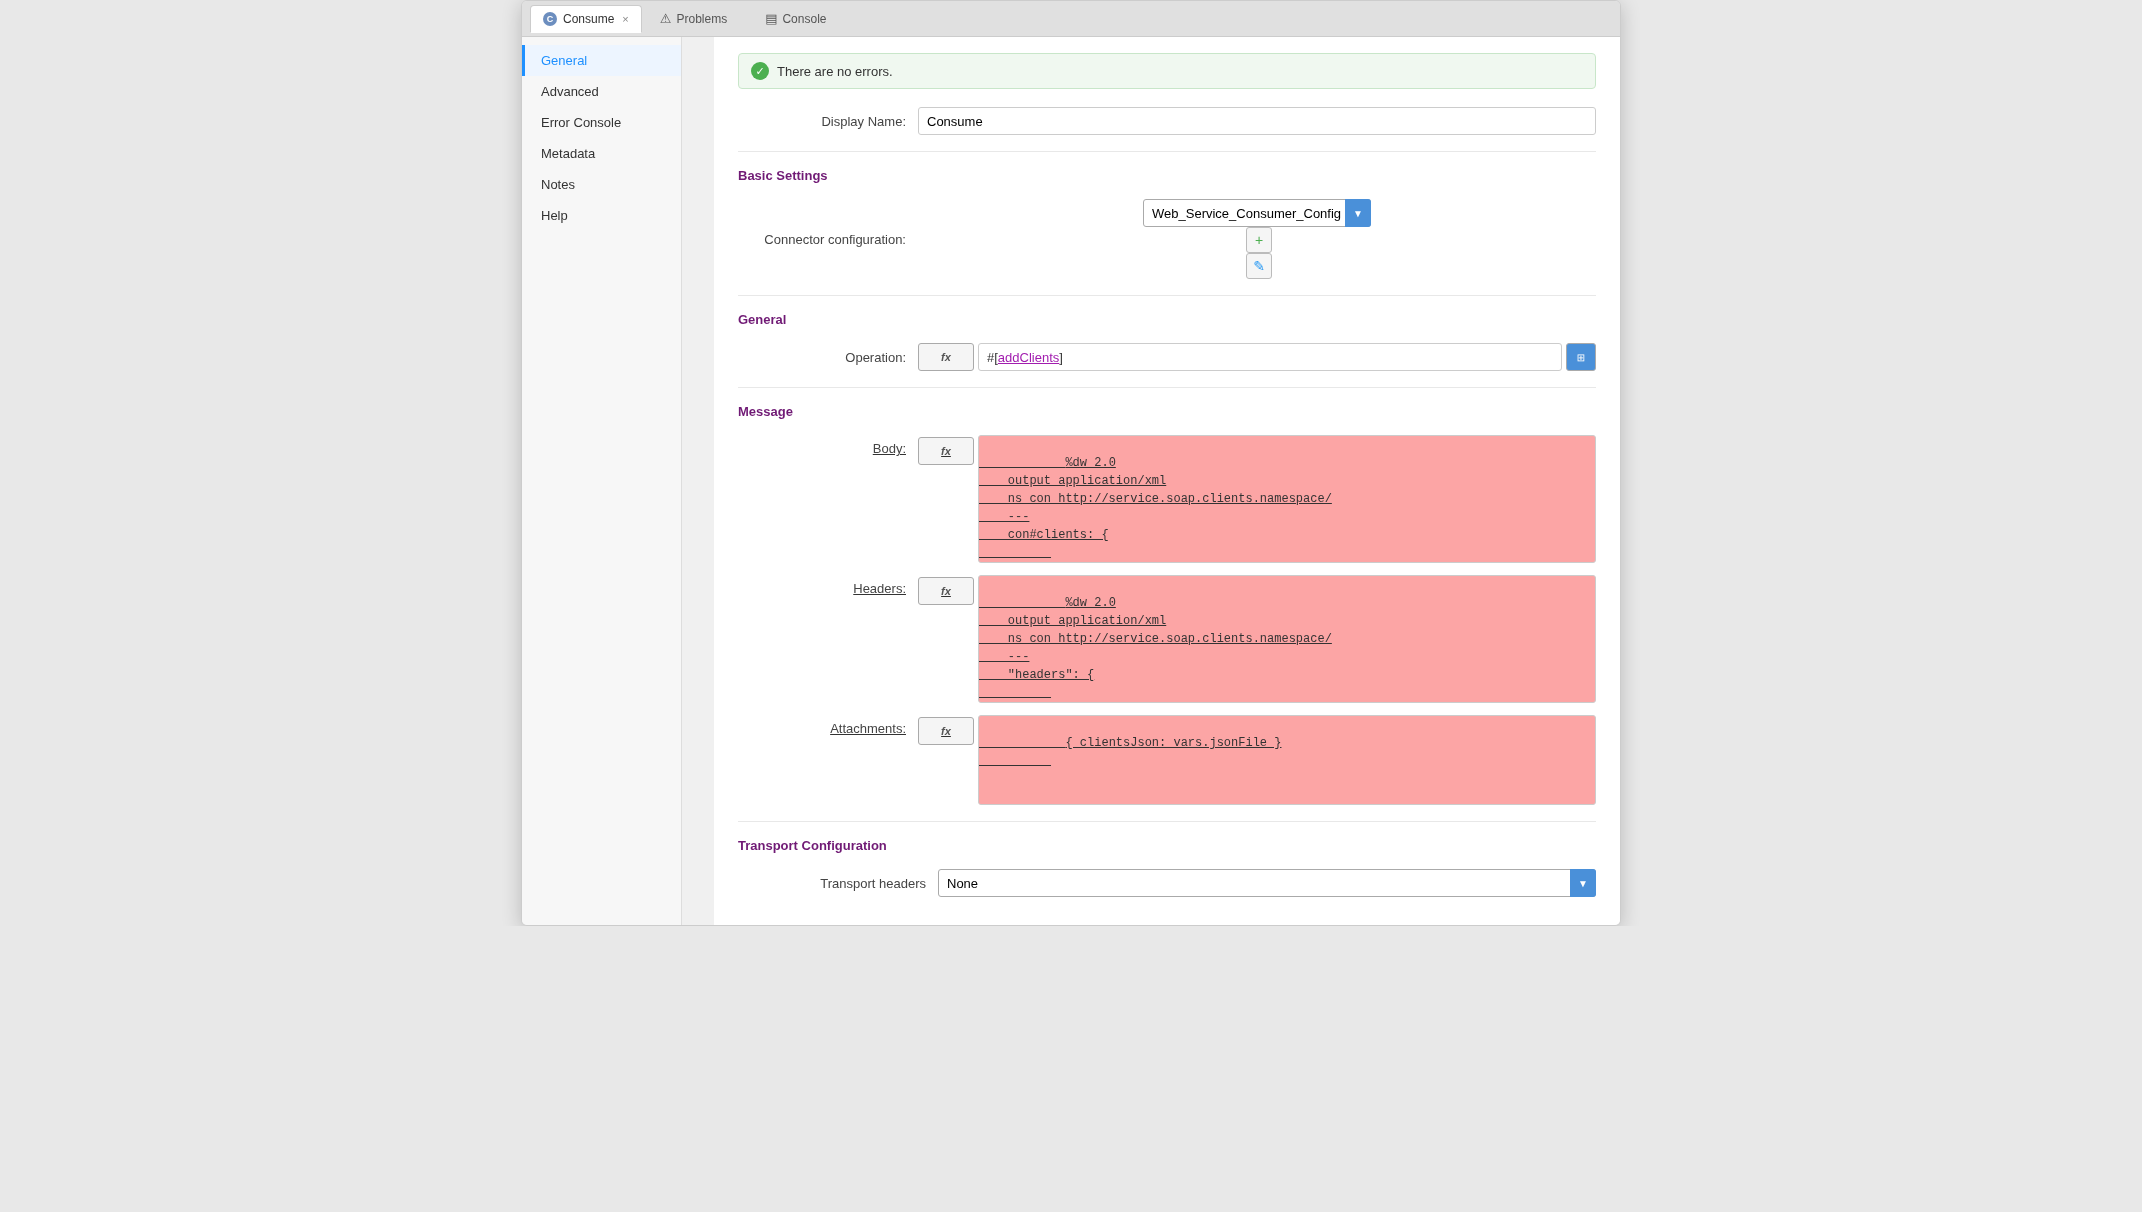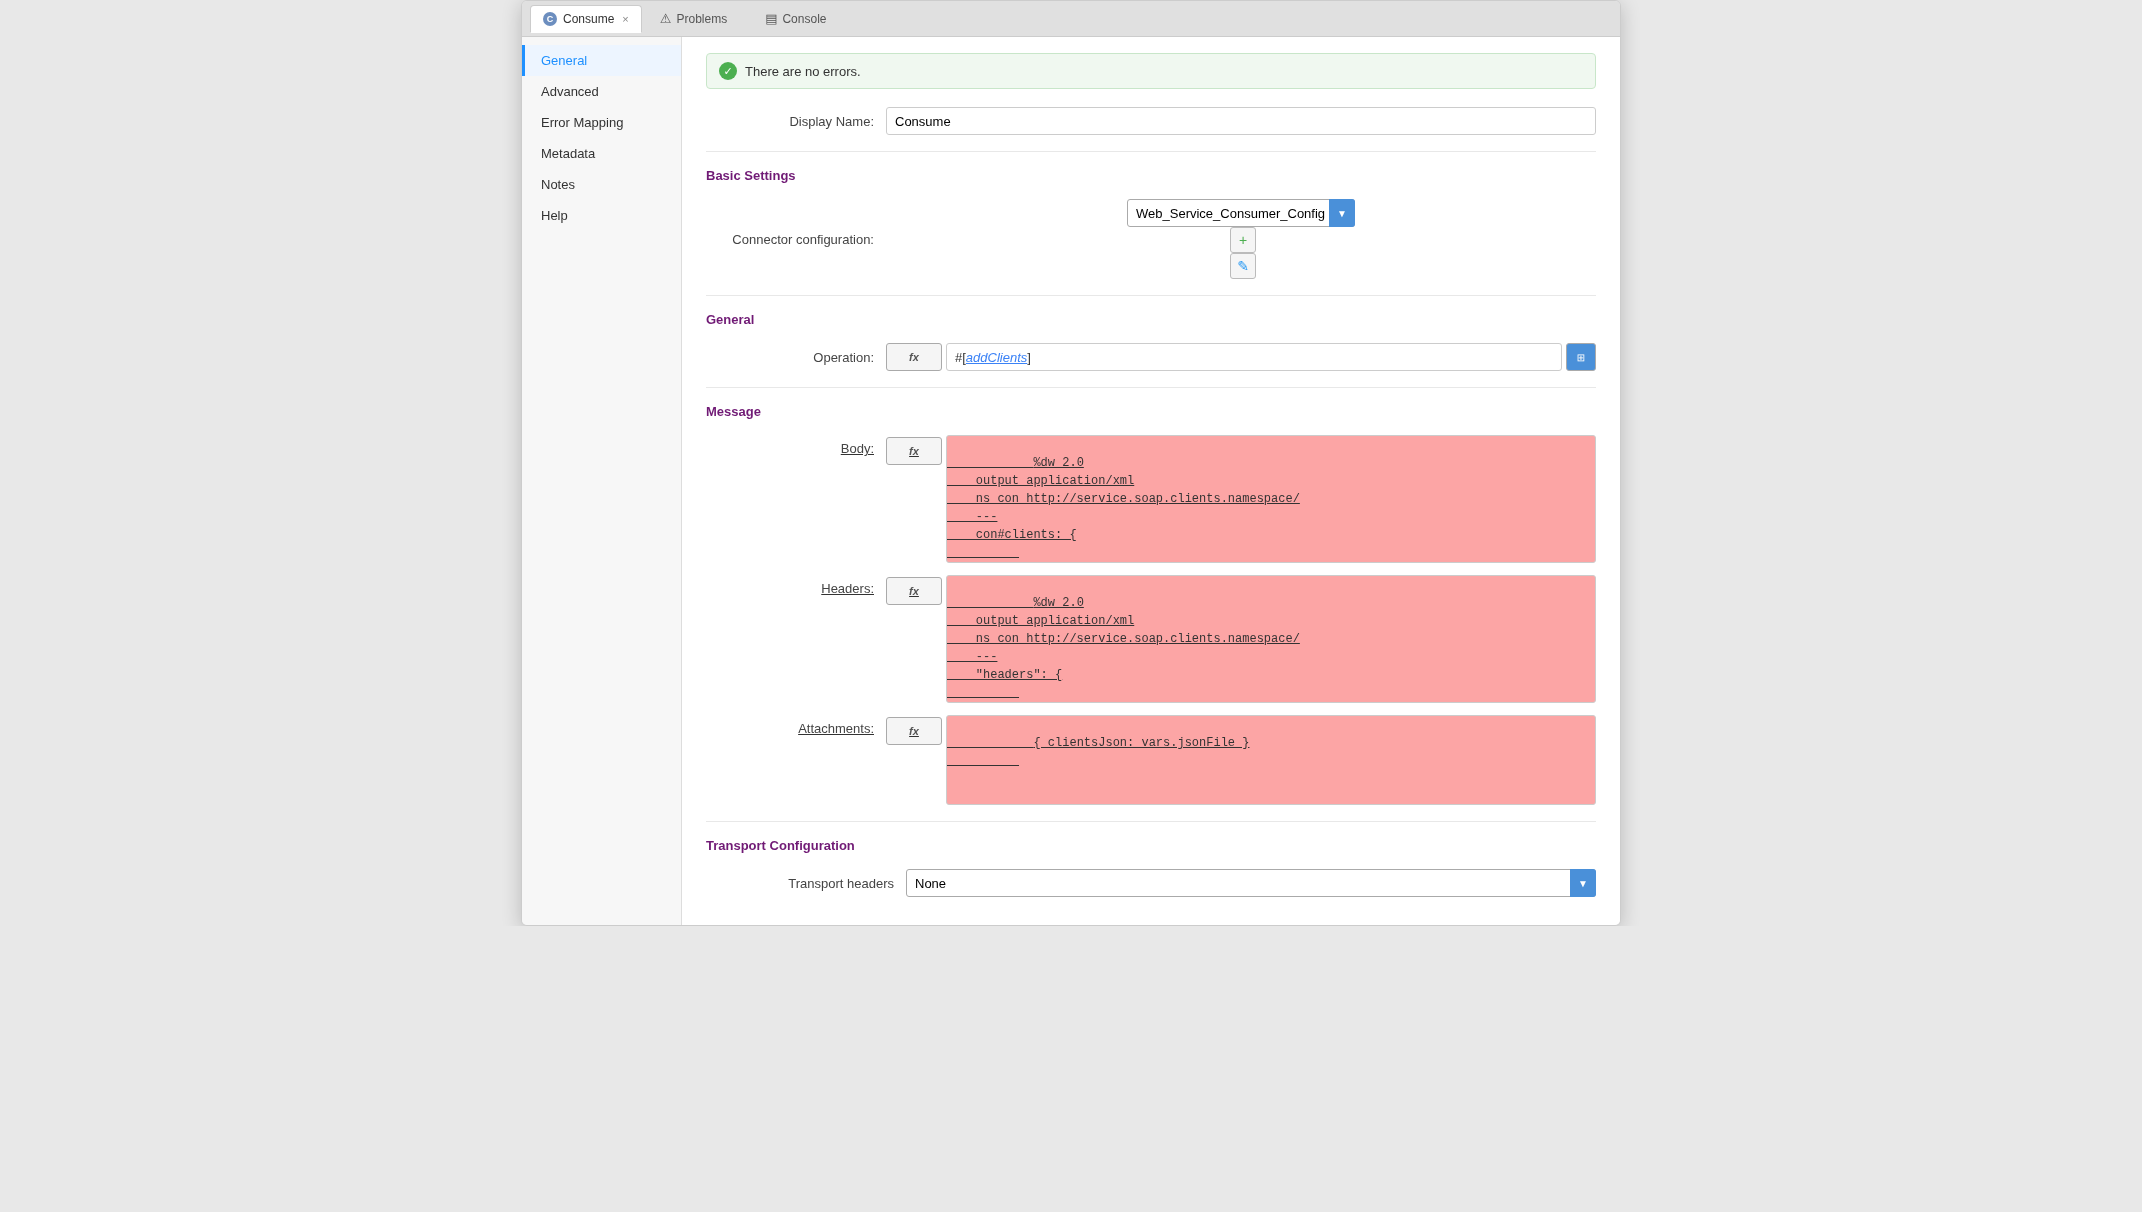--- a/index.html
+++ b/index.html
@@ -85,20 +85,21 @@
     .tab-sep-icon {
       margin-right: 5px;
       font-size: 13px;
     }
 
     
     .main-layout {
       display: flex;
       height: calc(100% - 36px);
       min-height: 780px;
+      gap: 32px;
     }
 
     
     .sidebar {
       width: 160px;
       background: #f7f7f7;
       border-right: 1px solid #ddd;
       padding-top: 8px;
       flex-shrink: 0;
     }
@@ -272,24 +273,23 @@
       border: 1px solid #ccc;
       border-radius: 3px;
       padding: 0 8px;
       font-size: 13px;
       background: #fff;
       display: flex;
       align-items: center;
     }
 
     .operation-link {
-      color: #3b82f6;
+      color: #a21caf;
       text-decoration: underline;
       cursor: pointer;
-      font-style: italic;
     }
 
     .operation-bracket {
       color: #333;
     }
 
     .expression-map-btn {
       width: 30px;
       height: 28px;
       border: 1px solid #aaa;
@@ -366,21 +366,21 @@
   <div class="main-layout">
 
     <div class="sidebar">
       <div class="sidebar-item active">
         <span>General</span>
       </div>
       <div class="sidebar-item">
         <span>Advanced</span>
       </div>
       <div class="sidebar-item">
-        <span>Error Mapping</span>
+        <span>Error Console</span>
       </div>
       <div class="sidebar-item">
         <span>Metadata</span>
       </div>
       <div class="sidebar-item">
         <span>Notes</span>
       </div>
       <div class="sidebar-item">
         <span>Help</span>
       </div>

